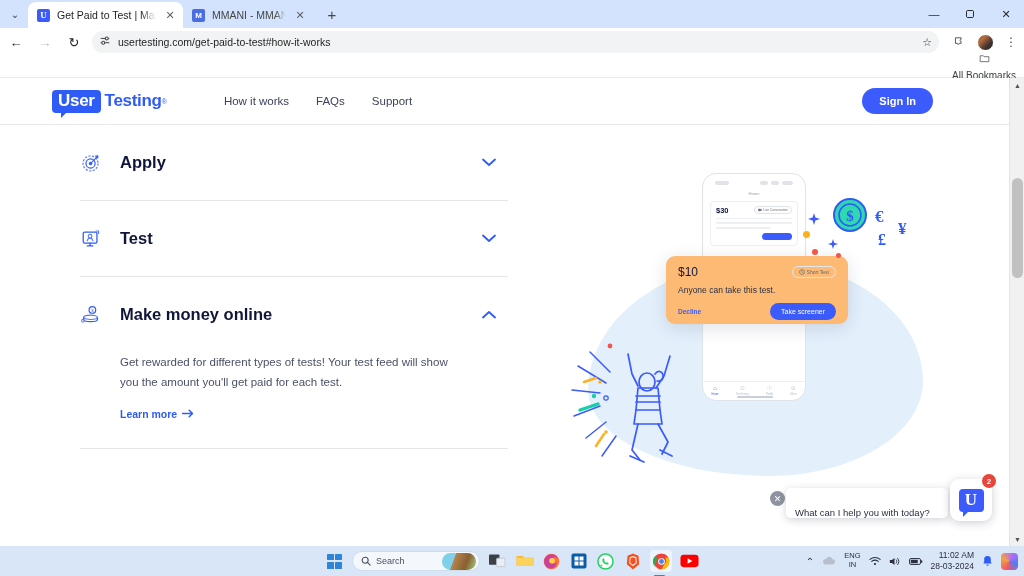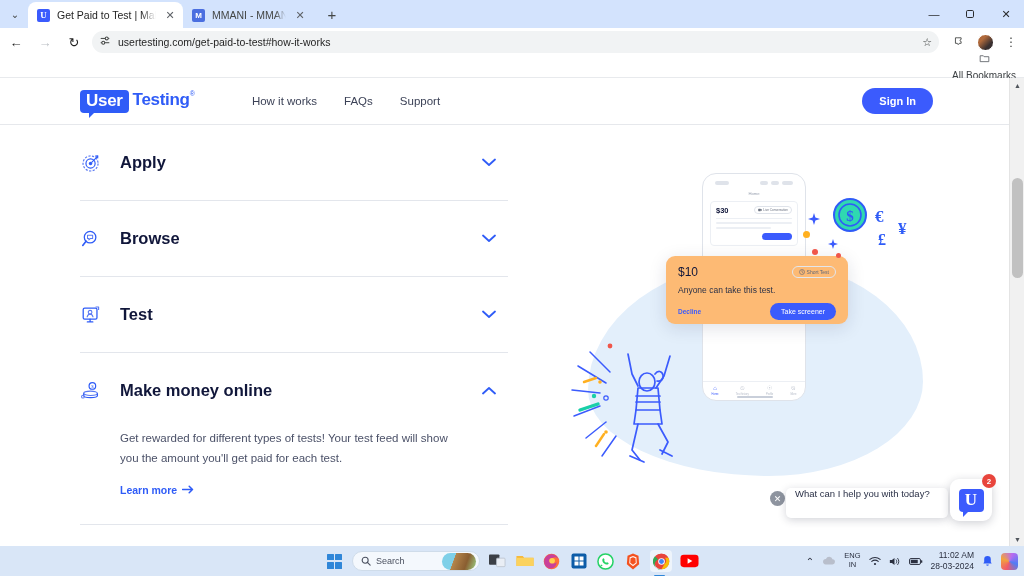--- a/index.html
+++ b/index.html
@@ -106,21 +106,21 @@
     background: #ffffff; overflow: hidden;
   }
 
   
   .site-header {
     position: absolute; top: 0; left: 0; width: 1009px; height: 47px;
     background: #fff;
     display: flex; align-items: center;
     border-bottom: 1px solid #e6e8ec;
   }
-  .logo { display: flex; align-items: flex-start; margin-left: 80px; }
+  .logo { display: flex; align-items: center; margin-left: 52px; }
   .logo-box {
     position: relative;
     background: #2f5cf7; color: #fff;
     font-weight: bold; font-size: 17px;
     padding: 1px 6px 2px 6px; border-radius: 4px;
     letter-spacing: -0.3px;
   }
   .logo-box::after {
     content: ""; position: absolute; left: 9px; bottom: -5px;
     border-left: 6px solid #2f5cf7;
@@ -244,21 +244,21 @@
   
   .chat-close {
     position: absolute; left: 770px; top: 491px; width: 15px; height: 15px;
     border-radius: 50%; background: #8e949f; color: #fff;
     font-size: 9px; display: flex; align-items: center; justify-content: center;
   }
   .chat-bubble {
     position: absolute; left: 786px; top: 488px; width: 162px; height: 30px;
     background: #fff; border-radius: 5px;
     box-shadow: 0 2px 9px rgba(30,35,60,0.2);
-    display: flex; align-items: flex-start; padding-left: 9px;
+    display: flex; align-items: flex-end; padding-left: 9px;
     font-size: 9.5px; color: #2b3147;
   }
   .chat-launcher {
     position: absolute; left: 950px; top: 479px; width: 42px; height: 42px;
     background: #fff; border-radius: 9px;
     box-shadow: 0 2px 10px rgba(30,35,60,0.22);
     display: flex; align-items: center; justify-content: center;
   }
   .chat-u {
     position: relative; background: #3b5bfd; color: #fff;
@@ -415,37 +415,20 @@
           </span>
           <span class="acc-title">Apply</span>
           <span class="acc-chev">
             <svg width="14" height="9" viewBox="0 0 14 9">
                 <path d="M1 1.5l6 5.5 6-5.5" fill="none" stroke="#2f5cf7" stroke-width="1.8" stroke-linecap="round" stroke-linejoin="round"></path>
               </svg>
           </span>
         </div>
       </div>
 
-      <div class="acc-item">
-        <div class="acc-head">
-          <span class="acc-icon">
-            <svg width="22" height="22" viewBox="0 0 24 24">
-              <circle cx="11" cy="10" r="6.3" fill="none" stroke="#2f5cf7" stroke-width="1.4"></circle>
-              <path d="M6.6 14.4L3 19" stroke="#2f5cf7" stroke-width="1.8" stroke-linecap="round"></path>
-              <path d="M8.2 8h5.6v3.4h-2.3l-1.8 1.6v-1.6H8.2z" fill="none" stroke="#5a79f2" stroke-width="1.1" stroke-linejoin="round"></path>
-            </svg>
-          </span>
-          <span class="acc-title">Browse</span>
-          <span class="acc-chev">
-            <svg width="14" height="9" viewBox="0 0 14 9">
-                <path d="M1 1.5l6 5.5 6-5.5" fill="none" stroke="#2f5cf7" stroke-width="1.8" stroke-linecap="round" stroke-linejoin="round"></path>
-              </svg>
-          </span>
-        </div>
-      </div>
 
       <div class="acc-item">
         <div class="acc-head">
           <span class="acc-icon">
             <svg width="22" height="22" viewBox="0 0 24 24">
               <rect x="3.5" y="4.5" width="15" height="12" rx="1.6" fill="none" stroke="#2f5cf7" stroke-width="1.4"></rect>
               <circle cx="11" cy="9" r="2" fill="none" stroke="#5a79f2" stroke-width="1.2"></circle>
               <path d="M7.8 14c0.6-2 1.9-3 3.2-3s2.6 1 3.2 3" fill="none" stroke="#5a79f2" stroke-width="1.2" stroke-linecap="round"></path>
               <path d="M8 19.5h6M11 16.5v3" stroke="#2f5cf7" stroke-width="1.4" stroke-linecap="round"></path>
               <path d="M17 3.2h3.3v3.3" fill="none" stroke="#5a79f2" stroke-width="1.2" stroke-linejoin="round"></path>

